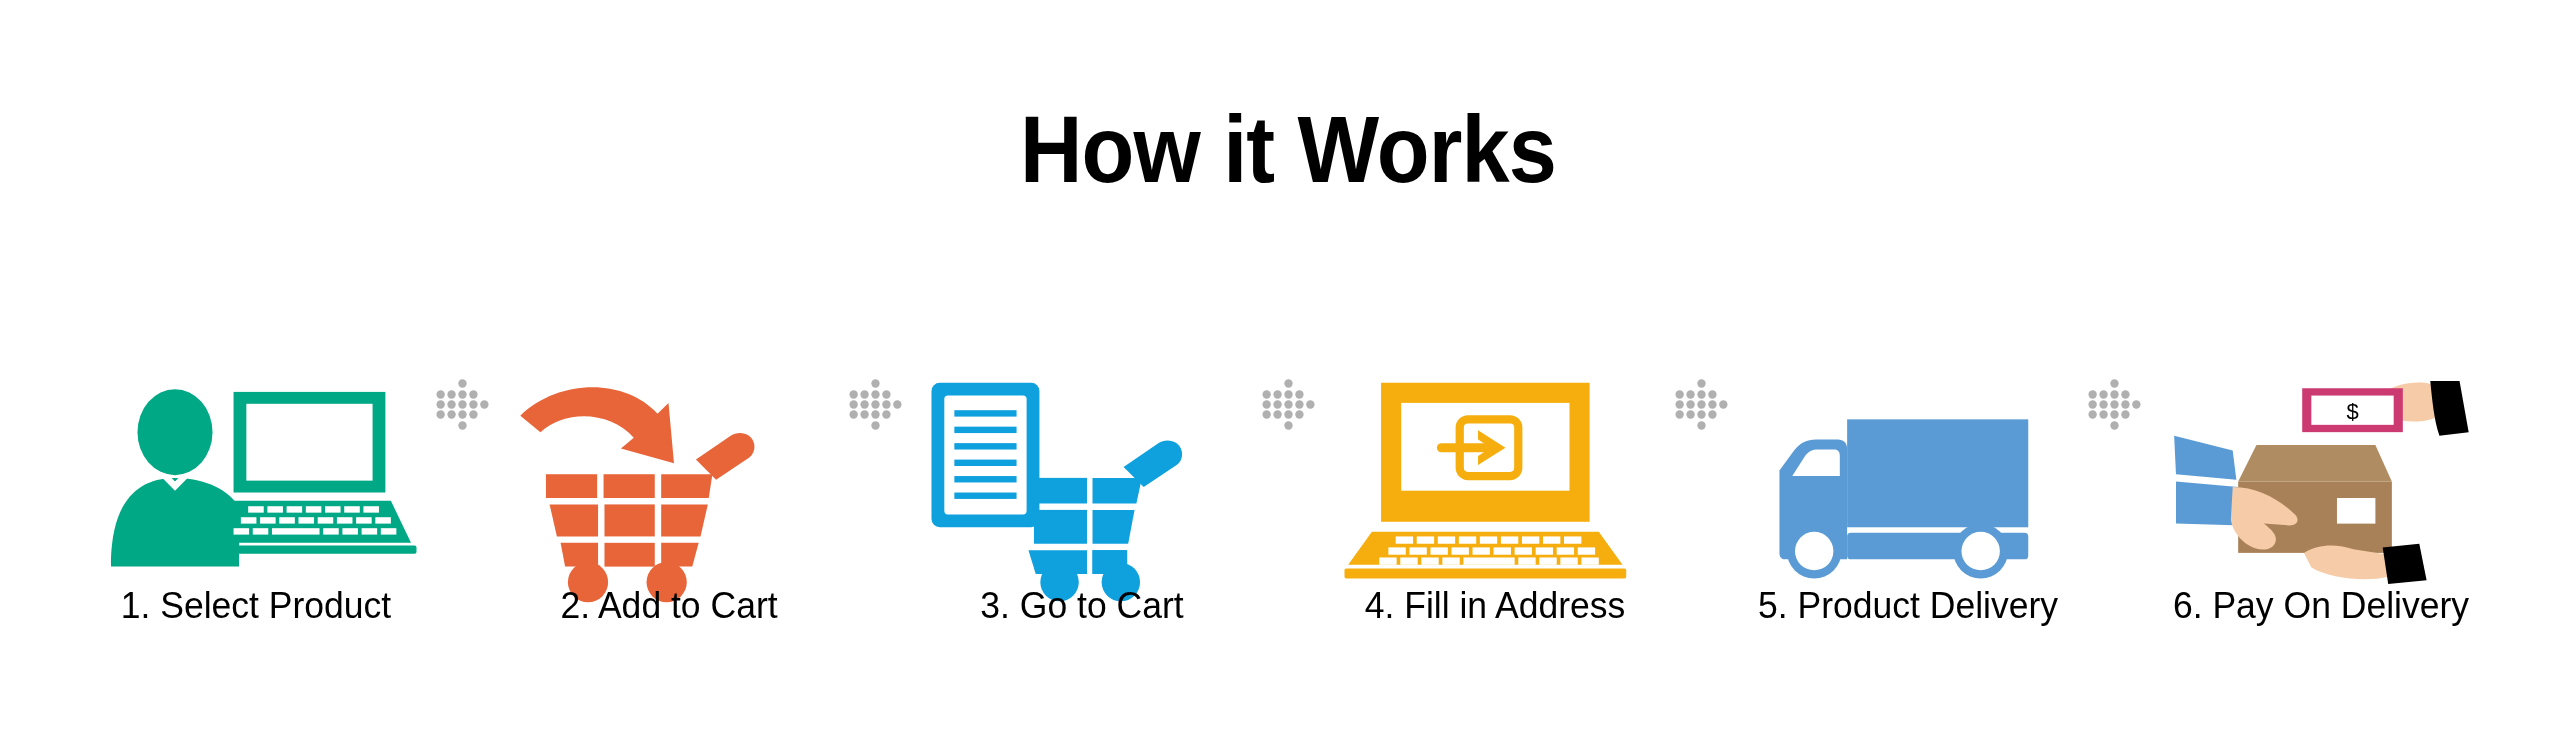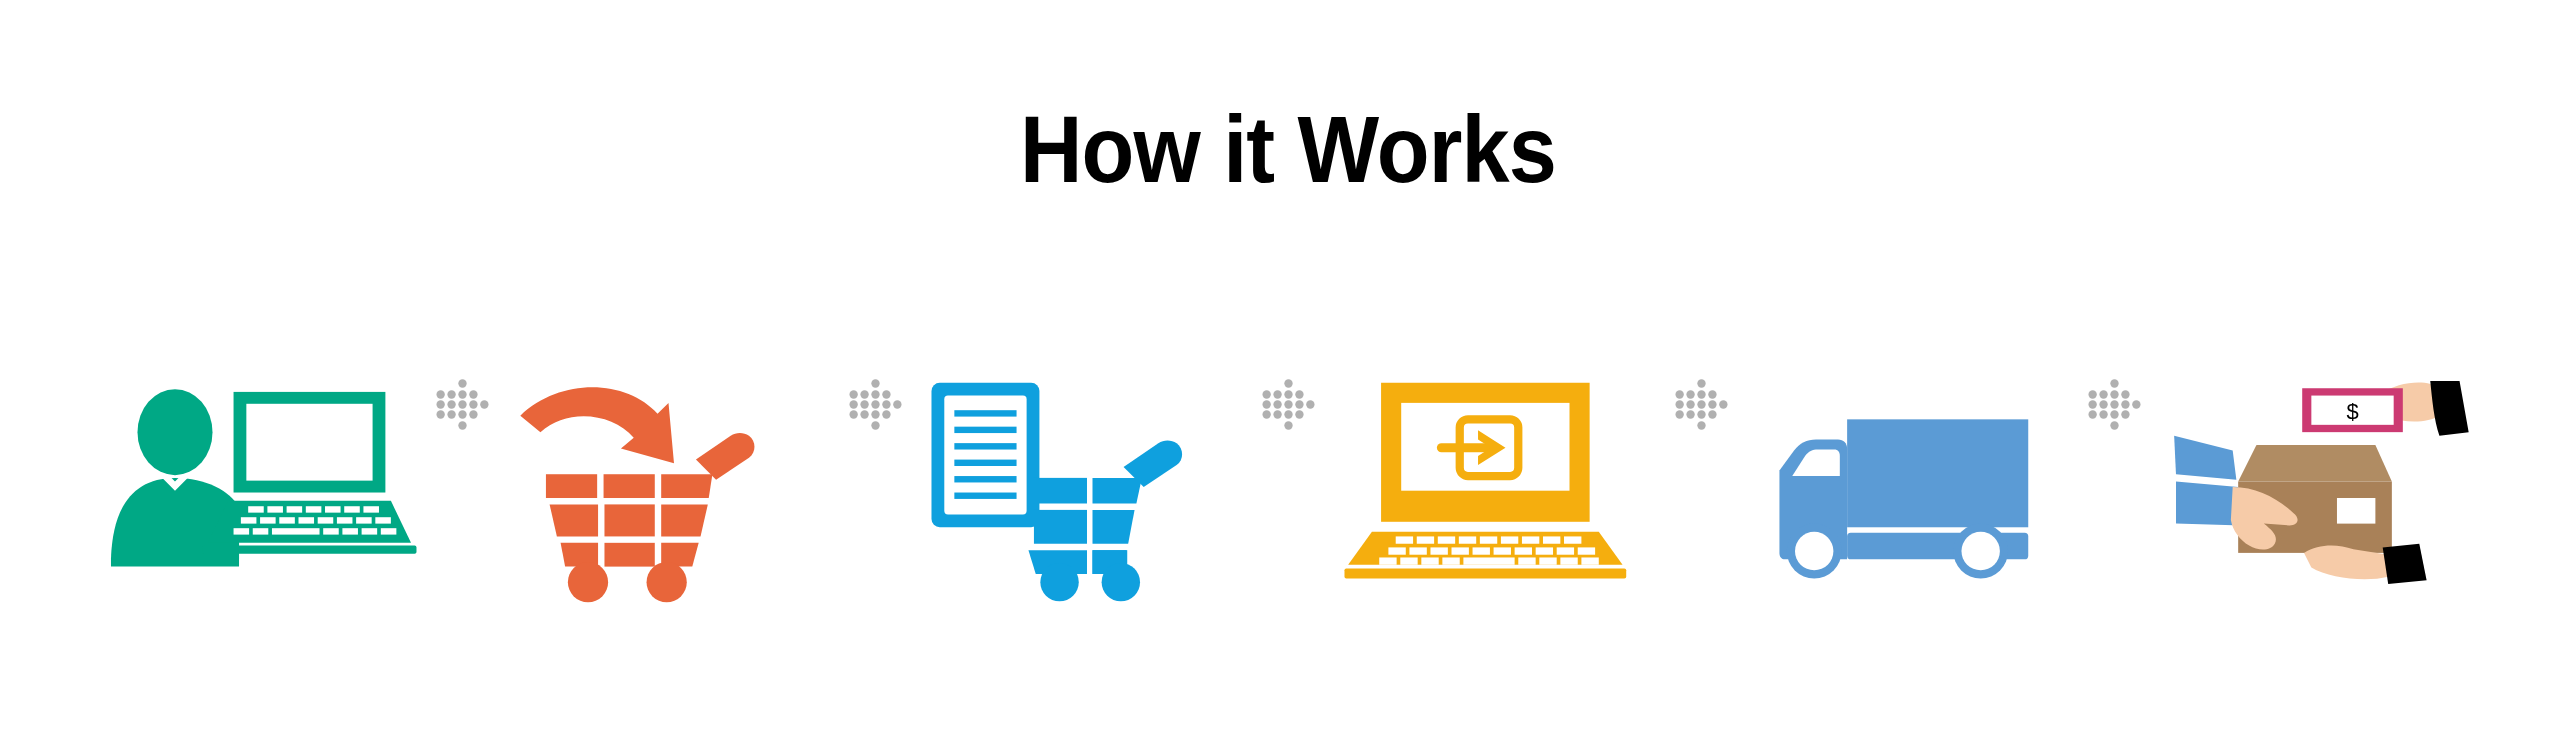--- a/index.html
+++ b/index.html
@@ -454,15 +454,28 @@
             <path d="M152 190 C 168 180 188 180 206 186 L 244 192 L 244 216
                      C 220 222 180 218 160 206 Z" fill="#F6CBA8"></path>
             <path d="M238 184 L278 180 L286 220 L244 224 Z" fill="#000000"></path>
           </g>
         </svg>
       </div>
     </div>
 
   </div>
 
+  <div class="labels">
+    <div class="label-cell">1. Select Product</div>
+    <div class="label-gap"></div>
+    <div class="label-cell">2. Add to Cart</div>
+    <div class="label-gap"></div>
+    <div class="label-cell">3. Go to Cart</div>
+    <div class="label-gap"></div>
+    <div class="label-cell">4. Fill in Address</div>
+    <div class="label-gap"></div>
+    <div class="label-cell">5. Product Delivery</div>
+    <div class="label-gap"></div>
+    <div class="label-cell">6. Pay On Delivery</div>
+  </div>
 
 </div>
 
 
 </body></html>

